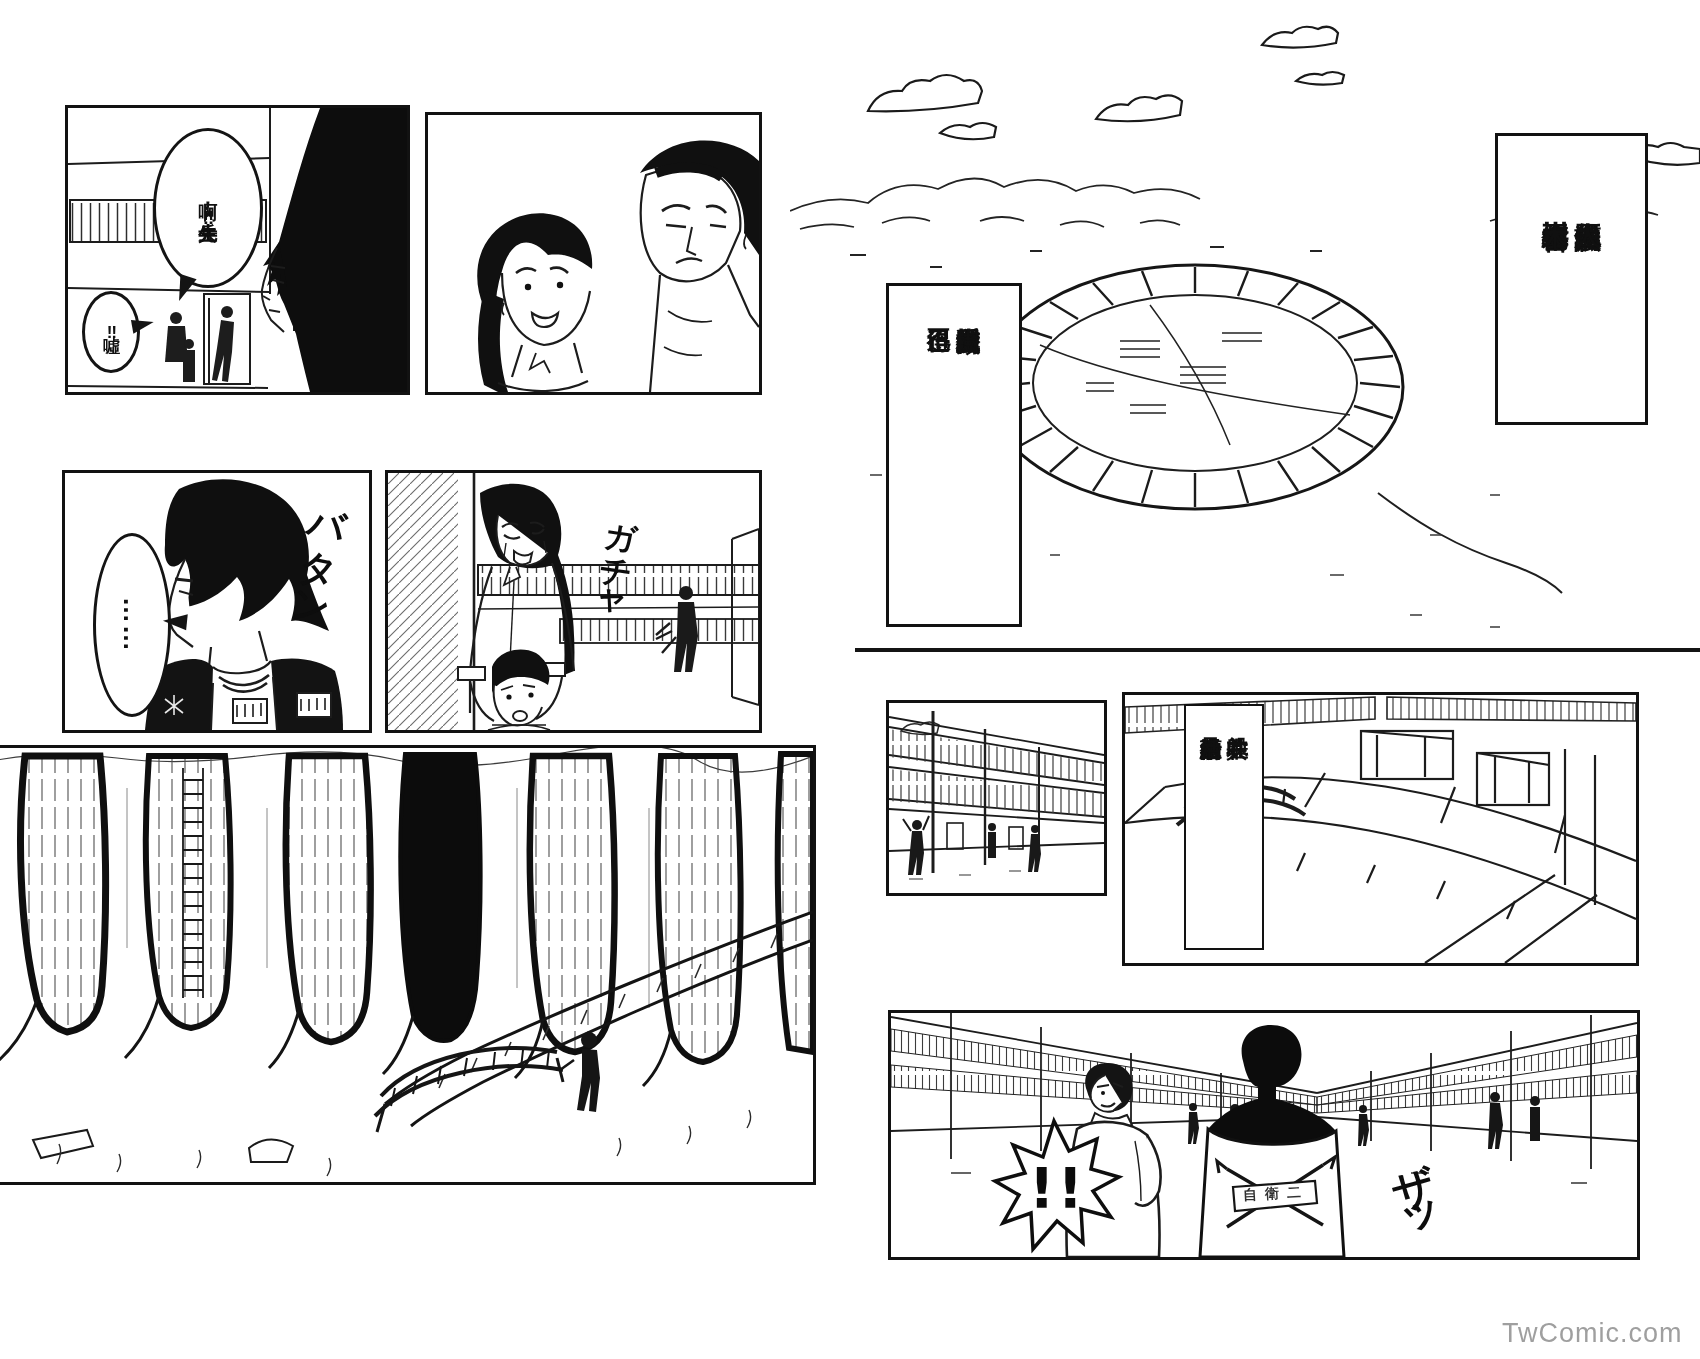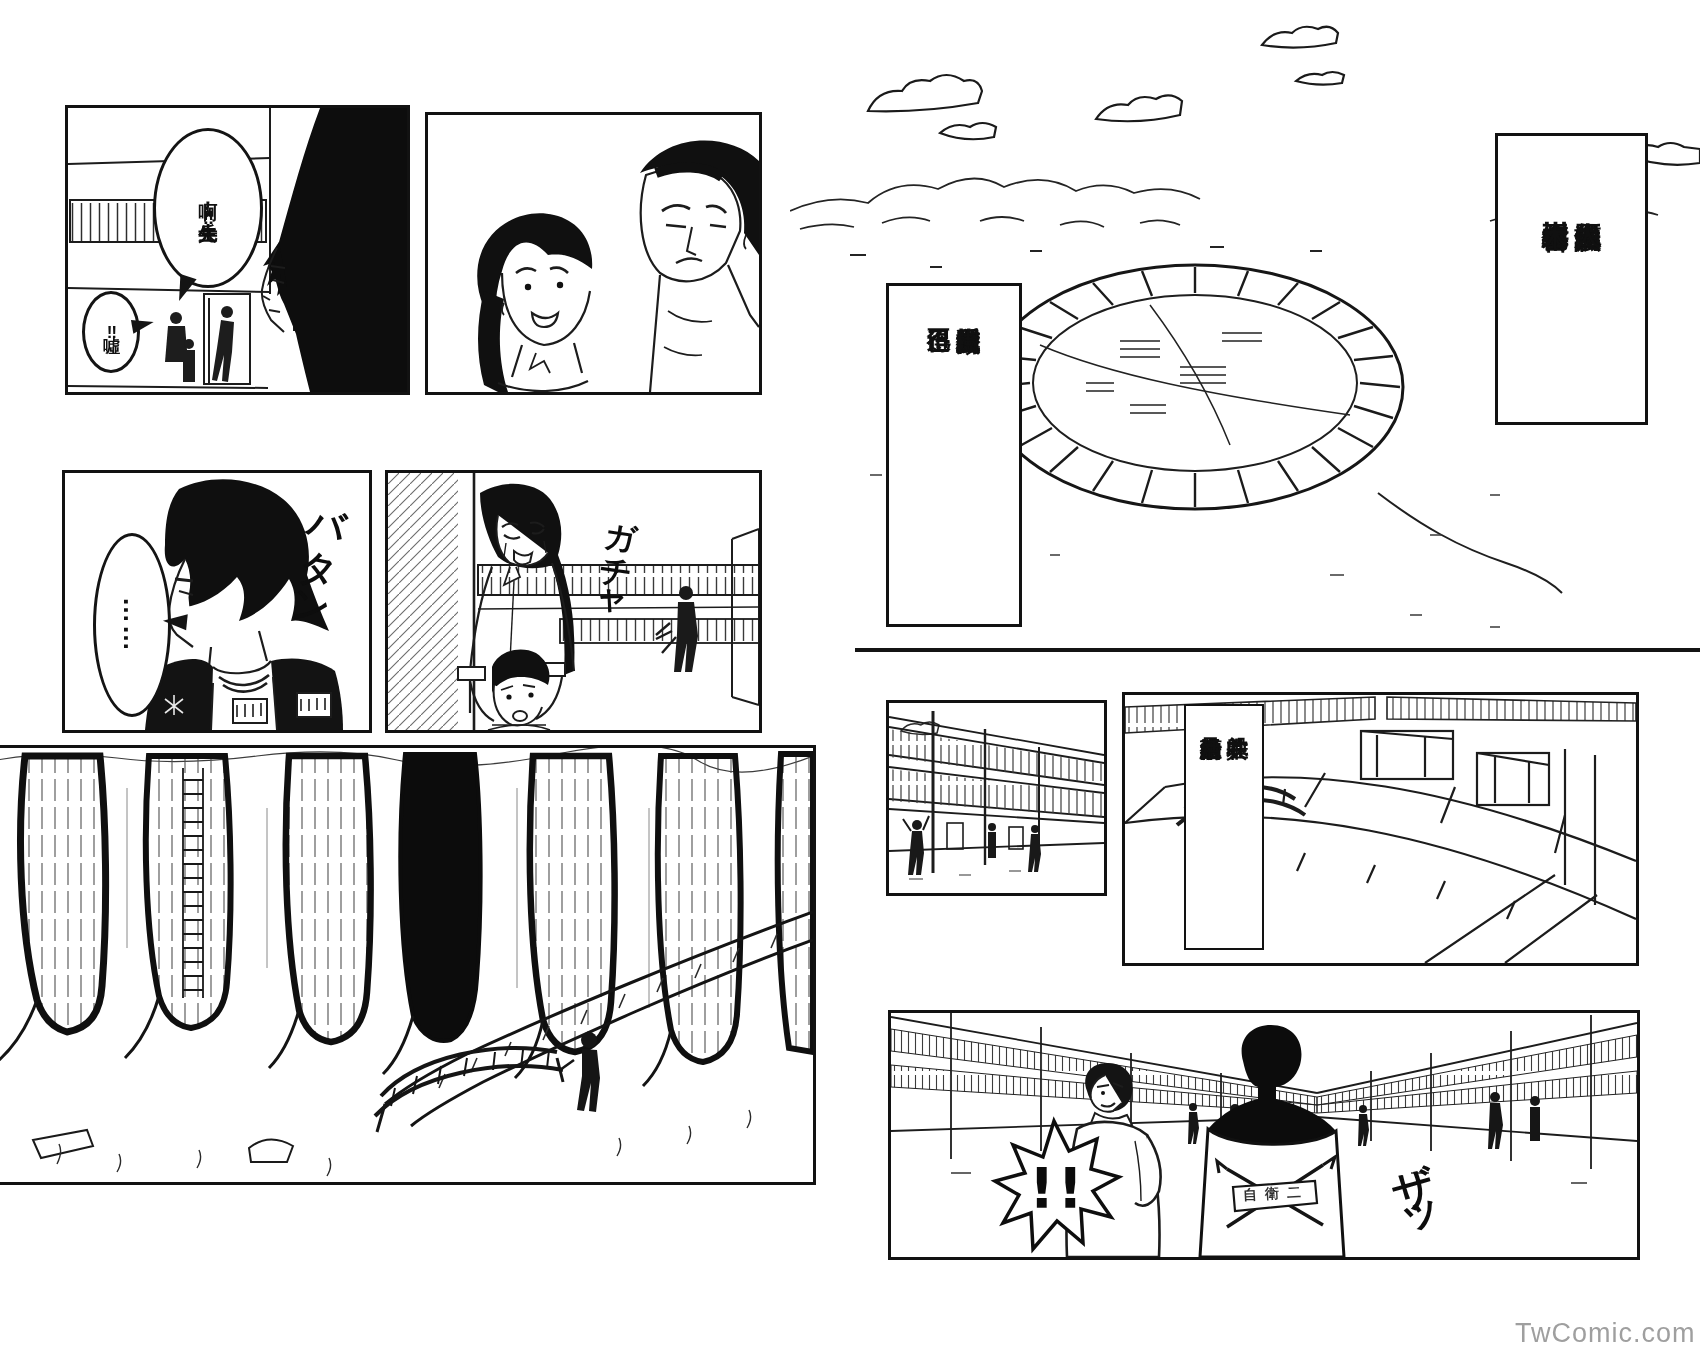--- a/index.html
+++ b/index.html
@@ -16,21 +16,21 @@
   .bubble{position:absolute;background:#fff;border:3px solid #141414;border-radius:50%;
           display:flex;align-items:center;justify-content:center;z-index:4;}
   .bubble-tail{position:absolute;width:0;height:0;z-index:4;}
   .sfx{position:absolute;font-weight:800;color:#0d0d0d;z-index:3;
        font-family:"DejaVu Sans",sans-serif;}
   .sep{position:absolute;background:#141414;z-index:2;}
   #burst-text{position:absolute;font-weight:900;color:#0b0b0b;font-family:"DejaVu Sans",sans-serif;z-index:5;}
   #emblem-text{position:absolute;color:#1c1c1c;font-weight:bold;z-index:5;opacity:.9;
                font-family:"Liberation Sans",sans-serif;}
   #watermark{position:absolute;left:1502px;top:1318px;font-size:27px;color:#9f9f9f;
-             letter-spacing:1px;font-family:"Liberation Sans",sans-serif;z-index:8;margin-left:13px;}
+             letter-spacing:1px;font-family:"Liberation Sans",sans-serif;z-index:8;}
 </style>
 </head>
 <body>
 
 <div id="page">
 
   <div class="panel" style="left:65px;top:105px;width:345px;height:290px;">
     <svg width="339" height="284" viewBox="0 0 339 284">
       <defs>
         <pattern id="pa_h" width="9" height="46" patternUnits="userSpaceOnUse">

